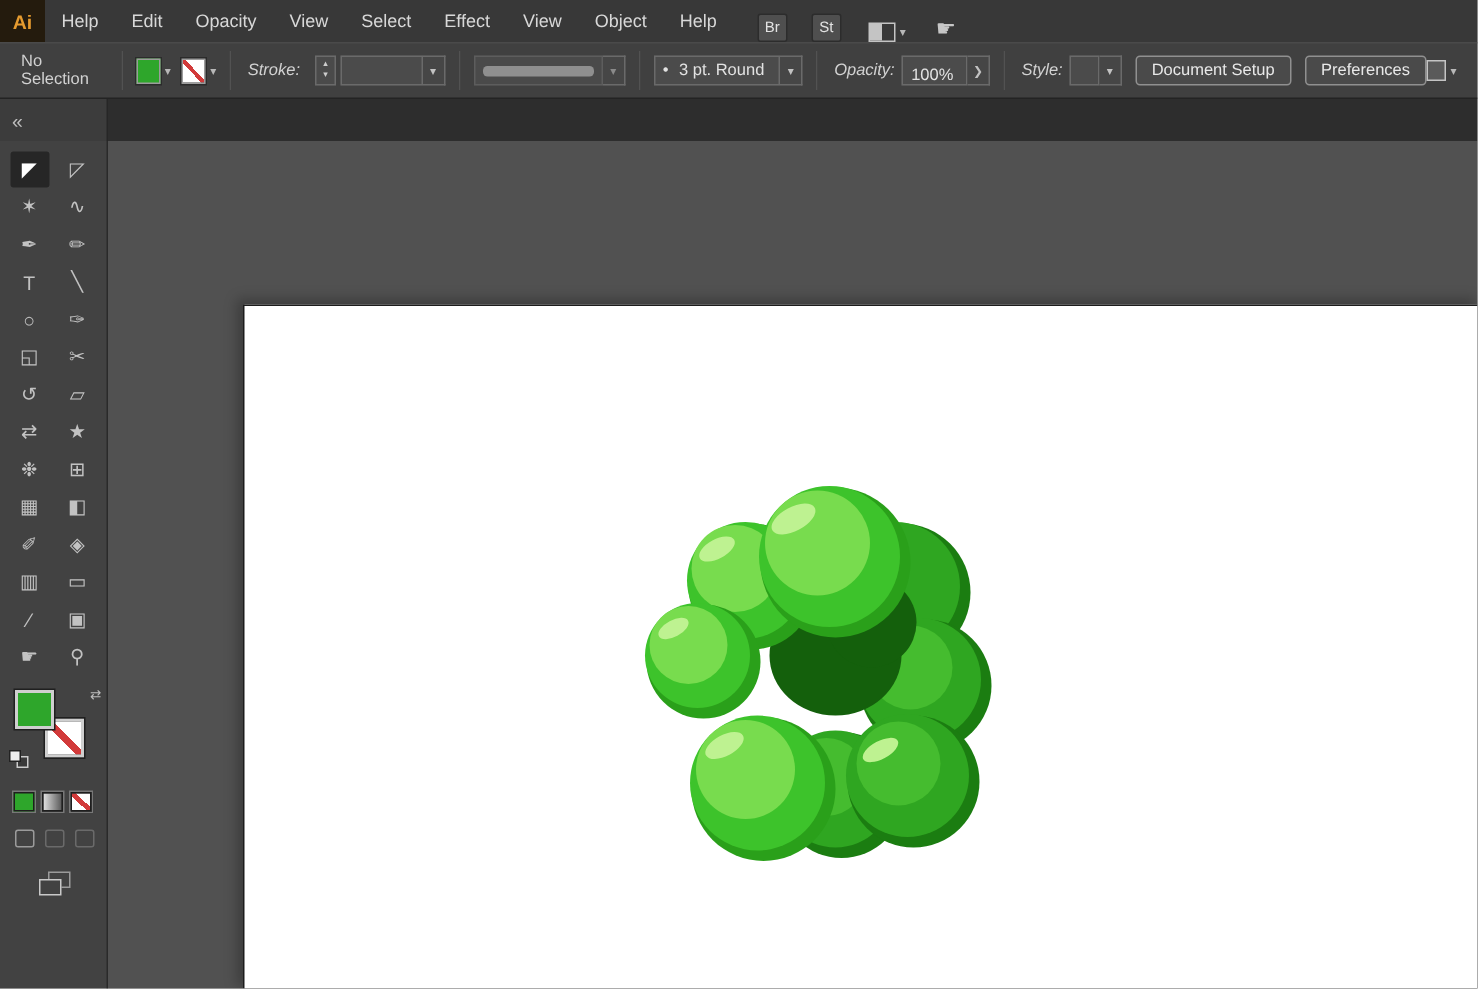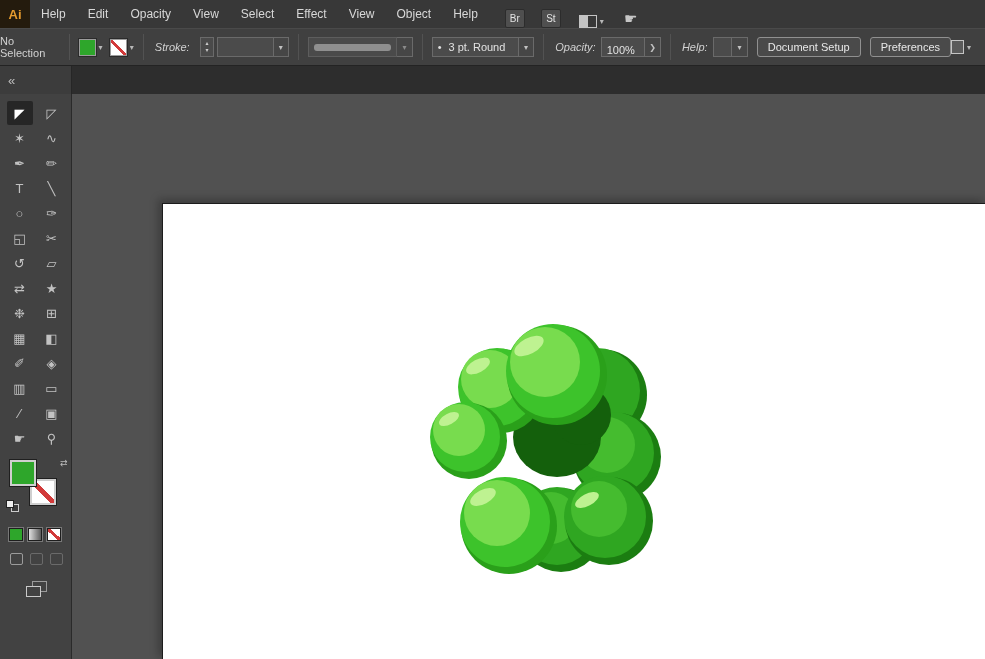--- a/index.html
+++ b/index.html
@@ -15,21 +15,21 @@
   .app-logo { width: 30px; height: 28px; background: #241b0d; color: #e59b2f; font-weight: bold; font-size: 13px; display: flex; align-items: center; justify-content: center; }
   .menu-item { padding: 0 11px; line-height: 28px; cursor: default; }
   .appbar-sq { width: 20px; height: 19px; background: #4f4f4f; border: 1px solid #2c2c2c; border-radius: 2px; color: #e2e2e2; font-size: 10px; display: flex; align-items: center; justify-content: center; margin-left: 16px; }
   .arrange-group { display: flex; align-items: center; margin-left: 18px; }
   .arrange-icon { width: 18px; height: 13px; border: 1px solid #c4c4c4; display: flex; }
   .arrange-fill { width: 8px; height: 100%; background: #c4c4c4; }
   .caret { font-size: 8px; color: #b8b8b8; margin-left: 3px; }
   .touch-icon { font-size: 15px; color: #c6c6c6; margin-left: 20px; }
 
   
-  .control-bar { height: 38px; background: #404040; border-top: 1px solid #4a4a4a; border-bottom: 1px solid #232323; display: flex; align-items: center; font-size: 11px; color: #d2d2d2; }
+  .control-bar { height: 38px; background: #404040; border-top: 1px solid #4a4a4a; border-bottom: 1px solid #232323; display: flex; align-items: center; font-size: 11px; color: #d2d2d2; padding-left: 14px; }
   .vdiv { width: 1px; height: 26px; background: #2d2d2d; border-right: 1px solid #525252; margin: 0 9px; }
   .swatch17 { width: 17px; height: 17px; border: 1px solid #9c9c9c; box-shadow: 0 0 0 1px #2b2b2b; }
   .swatch-none-bg { background: linear-gradient(to top right, #ffffff 43%, #d23a3a 43%, #d23a3a 56%, #ffffff 56%); }
   .stepper { width: 15px; height: 20px; background: #4a4a4a; border: 1px solid #6a6a6a; display: flex; flex-direction: column; align-items: center; justify-content: center; font-size: 6px; line-height: 7px; color: #cccccc; margin-left: 5px; }
   .combo { height: 20px; background: #4b4b4b; border: 1px solid #6a6a6a; display: flex; align-items: center; padding: 0 5px; color: #e2e2e2; }
   .caret-box { width: 16px; height: 20px; background: #464646; border: 1px solid #6a6a6a; border-left: none; display: flex; align-items: center; justify-content: center; font-size: 8px; color: #c2c2c2; }
   .brush-preview { width: 92px; height: 20px; background: #4a4a4a; border: 1px solid #5d5d5d; display: flex; align-items: center; padding: 0 5px; }
   .brush-bar { flex: 1; height: 7px; background: #8f8f8f; border-radius: 3px; }
   .btn { height: 20px; padding: 0 10px; background: #4a4a4a; border: 1px solid #909090; border-radius: 3px; color: #e8e8e8; font-size: 11px; display: flex; align-items: center; margin-left: 9px; white-space: nowrap; }
   .cb-label { margin: 0 5px 0 2px; white-space: nowrap; font-style: italic; }
@@ -141,21 +141,21 @@
   <div class="vdiv"></div>
   <span class="cb-label">Opacity:</span>
   <div class="combo" style="width:46px;align-items:flex-end;">
     <span>100%</span>
   </div>
   <div class="caret-box">
       <span>❯</span>
     </div>
 
   <div class="vdiv"></div>
-  <span class="cb-label">Help:</span>
+  <span class="cb-label">Style:</span>
   <div class="combo" style="width:20px;"></div>
   <div class="caret-box">
       <span>▾</span>
     </div>
 
   <div class="btn">Document Setup</div>
   <div class="btn">Preferences</div>
 
   <div class="panel-menu-group">
     <div class="doc-ico"></div>

